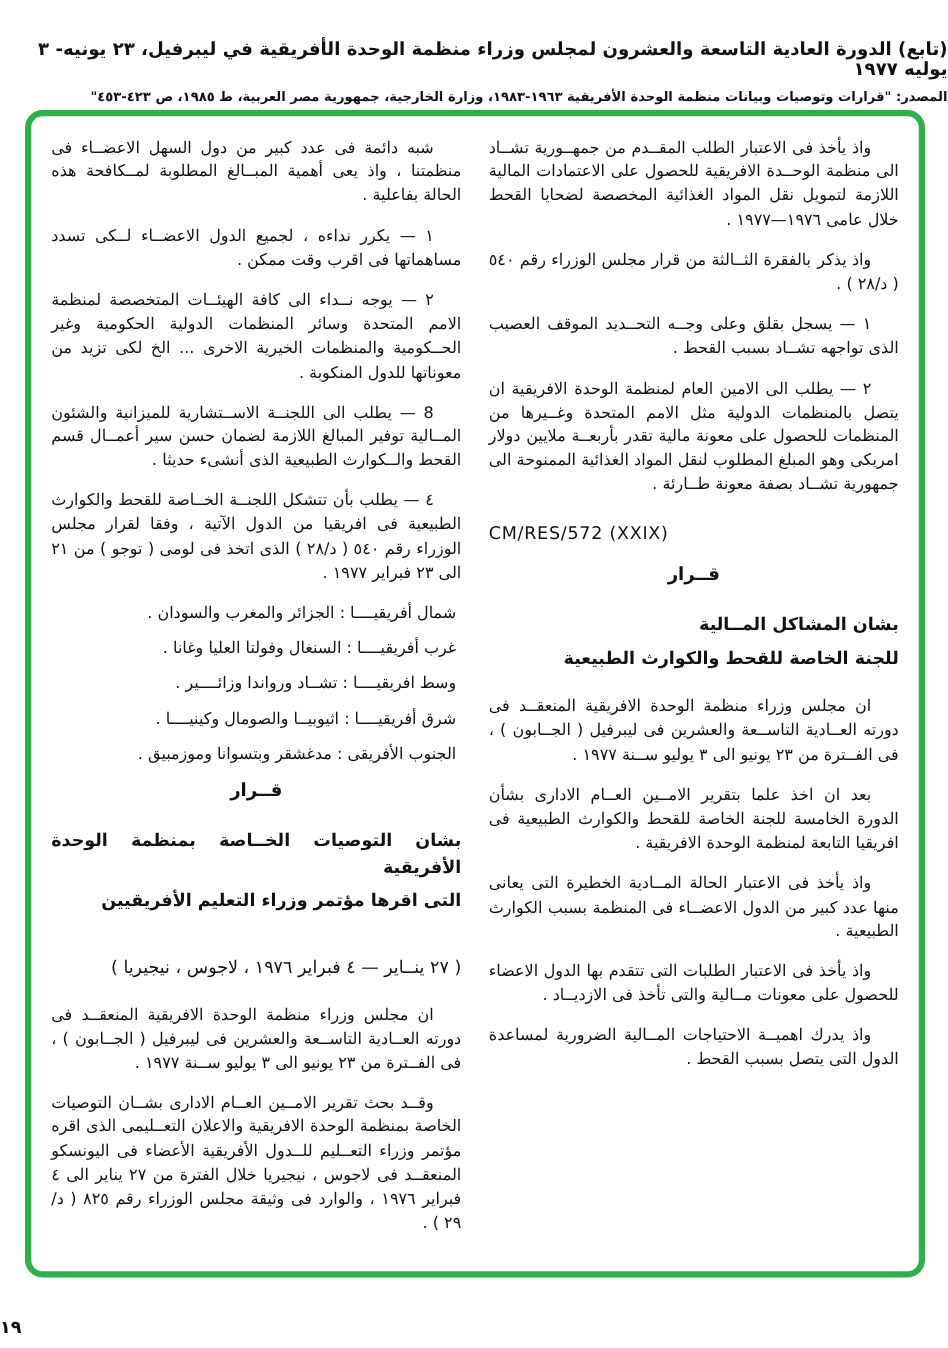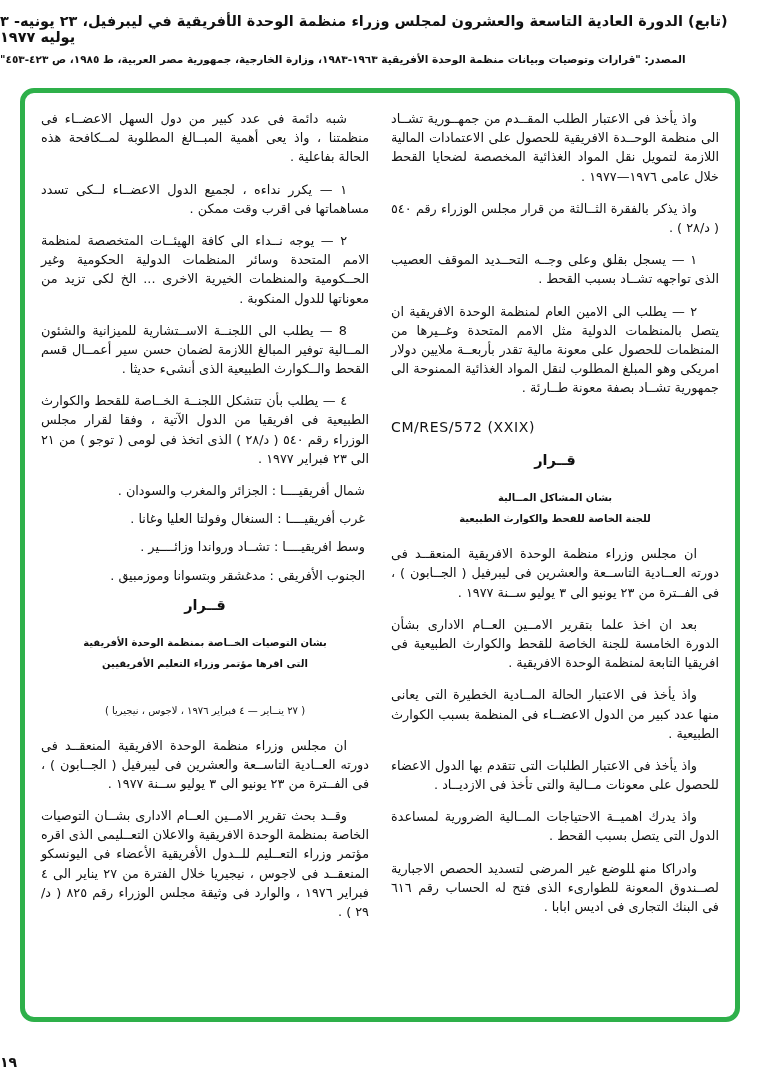--- a/index.html
+++ b/index.html
@@ -6,21 +6,21 @@
   html, body { margin: 0; padding: 0; }
   body {
     width: 758px; height: 1078px;
     background: #ffffff;
     color: #111111;
     font-family: "DejaVu Sans", sans-serif;
     position: relative;
     overflow: hidden;
   }
   
-  .page-header { direction: rtl; text-align: left; padding-top: 13px; }
+  .page-header { direction: rtl; text-align: right; padding-top: 32px; }
   .h-title { font-size: 14.5px; font-weight: bold; letter-spacing: 0.1px; }
   .h-source { font-size: 10.5px; font-weight: bold; margin-top: 8px; }
 
   
   .content-box {
     position: absolute;
     left: 20px; top: 88px;
     width: 720px; height: 934px;
     border: 5px solid var(--border-green, #2eb04a);
     border-radius: 14px;
@@ -37,21 +37,21 @@
   .ref {
     direction: ltr; text-align: left;
     font-size: 14px; letter-spacing: 0.6px;
     margin: 20px 0 12px 0; text-indent: 0;
   }
   .h-decision {
     text-align: center; font-weight: bold;
     font-size: 14.5px; letter-spacing: 1px;
     margin: 8px 0 18px 0; text-indent: 0;
   }
-  .subhead { text-align: center; font-weight: bold; font-size: 10px; margin: 0 0 6px 0; text-indent: 0; }
+  .subhead { font-weight: bold; font-size: 14px; margin: 0 0 6px 0; text-indent: 0; }
   .subhead.regular { font-weight: normal; margin-top: 32px; }
   .subhead.mb-lg { margin-bottom: 18px; }
 
   .region { margin: 0 0 9px 0; text-indent: 4px; }
   .regions-block { margin-bottom: 10px; }
 
   
   .page-num {
     position: absolute; bottom: 8px; left: 0;
     width: 100%; text-align: left;
@@ -76,33 +76,33 @@
       <p class="para">٢ — يطلب الى الامين العام لمنظمة الوحدة الافريقية ان يتصل بالمنظمات الدولية مثل الامم المتحدة وغــيرها من المنظمات للحصول على معونة مالية تقدر بأربعــة ملايين دولار امريكى وهو المبلغ المطلوب لنقل المواد الغذائية الممنوحة الى جمهورية تشــاد بصفة معونة طــارئة .</p>
       <p class="ref">CM/RES/572 (XXIX)</p>
       <p class="h-decision">قــرار</p>
       <p class="subhead">بشان المشاكل المــالية</p>
       <p class="subhead mb-lg">للجنة الخاصة للقحط والكوارث الطبيعية</p>
       <p class="para">ان مجلس وزراء منظمة الوحدة الافريقية المنعقــد فى دورته العــادية التاســعة والعشرين فى ليبرفيل ( الجــابون ) ، فى الفــترة من ٢٣ يونيو الى ٣ يوليو ســنة ١٩٧٧ .</p>
       <p class="para">بعد ان اخذ علما بتقرير الامــين العــام الادارى بشأن الدورة الخامسة للجنة الخاصة للقحط والكوارث الطبيعية فى افريقيا التابعة لمنظمة الوحدة الافريقية .</p>
       <p class="para">واذ يأخذ فى الاعتبار الحالة المــادية الخطيرة التى يعانى منها عدد كبير من الدول الاعضــاء فى المنظمة بسبب الكوارث الطبيعية .</p>
       <p class="para">واذ يأخذ فى الاعتبار الطلبات التى تتقدم بها الدول الاعضاء للحصول على معونات مــالية والتى تأخذ فى الازديــاد .</p>
       <p class="para">واذ يدرك اهميــة الاحتياجات المــالية الضرورية لمساعدة الدول التى يتصل بسبب القحط .</p>
-      <p class="para"><b class="lead">وادراكا منه</b><span>للوضع غير المرضى لتسديد الحصص الاجبارية لصــندوق المعونة للطوارىء الذى فتح له الحساب رقم ٦١٦ فى البنك التجارى فى اديس ابابا .</span></p>
     </section>
 
     <section class="col">
       <p class="para">شبه دائمة فى عدد كبير من دول السهل الاعضــاء فى منظمتنا ، واذ يعى أهمية المبــالغ المطلوبة لمــكافحة هذه الحالة بفاعلية .</p>
       <p class="para">١ — يكرر نداءه ، لجميع الدول الاعضــاء لــكى تسدد مساهماتها فى اقرب وقت ممكن .</p>
       <p class="para">٢ — يوجه نــداء الى كافة الهيئــات المتخصصة لمنظمة الامم المتحدة وسائر المنظمات الدولية الحكومية وغير الحــكومية والمنظمات الخيرية الاخرى ... الخ لكى تزيد من معوناتها للدول المنكوبة .</p>
       <p class="para">8 — يطلب الى اللجنــة الاســتشارية للميزانية والشئون المــالية توفير المبالغ اللازمة لضمان حسن سير أعمــال قسم القحط والــكوارث الطبيعية الذى أنشىء حديثا .</p>
       <p class="para">٤ — يطلب بأن تتشكل اللجنــة الخــاصة للقحط والكوارث الطبيعية فى افريقيا من الدول الآتية ، وفقا لقرار مجلس الوزراء رقم ٥٤٠ ( د/٢٨ ) الذى اتخذ فى لومى ( توجو ) من ٢١ الى ٢٣ فبراير ١٩٧٧ .</p>
       <div class="regions-block">
         <p class="region">شمال أفريقيــــا : الجزائر والمغرب والسودان .</p>
         <p class="region">غرب أفريقيــــا : السنغال وفولتا العليا وغانا .</p>
         <p class="region">وسط افريقيــــا : تشــاد ورواندا وزائــــير .</p>
+        <p class="region">شرق أفريقيــــا : اثيوبيــا والصومال وكينيــــا .</p>
         <p class="region">الجنوب الأفريقى : مدغشقر وبتسوانا وموزمبيق .</p>
       </div>
       <p class="h-decision">قــرار</p>
       <p class="subhead">بشان التوصيات الخــاصة بمنظمة الوحدة الأفريقية</p>
       <p class="subhead">التى اقرها مؤتمر وزراء التعليم الأفريقيين</p>
       <p class="subhead regular mb-lg">( ٢٧ ينــاير — ٤ فبراير ١٩٧٦ ، لاجوس ، نيجيريا )</p>
       <p class="para">ان مجلس وزراء منظمة الوحدة الافريقية المنعقــد فى دورته العــادية التاســعة والعشرين فى ليبرفيل ( الجــابون ) ، فى الفــترة من ٢٣ يونيو الى ٣ يوليو ســنة ١٩٧٧ .</p>
       <p class="para">وقــد بحث تقرير الامــين العــام الادارى بشــان التوصيات الخاصة بمنظمة الوحدة الافريقية والاعلان التعــليمى الذى اقره مؤتمر وزراء التعــليم للــدول الأفريقية الأعضاء فى اليونسكو المنعقــد فى لاجوس ، نيجيريا خلال الفترة من ٢٧ يناير الى ٤ فبراير ١٩٧٦ ، والوارد فى وثيقة مجلس الوزراء رقم ٨٢٥ ( د/٢٩ ) .</p>
     </section>
 

